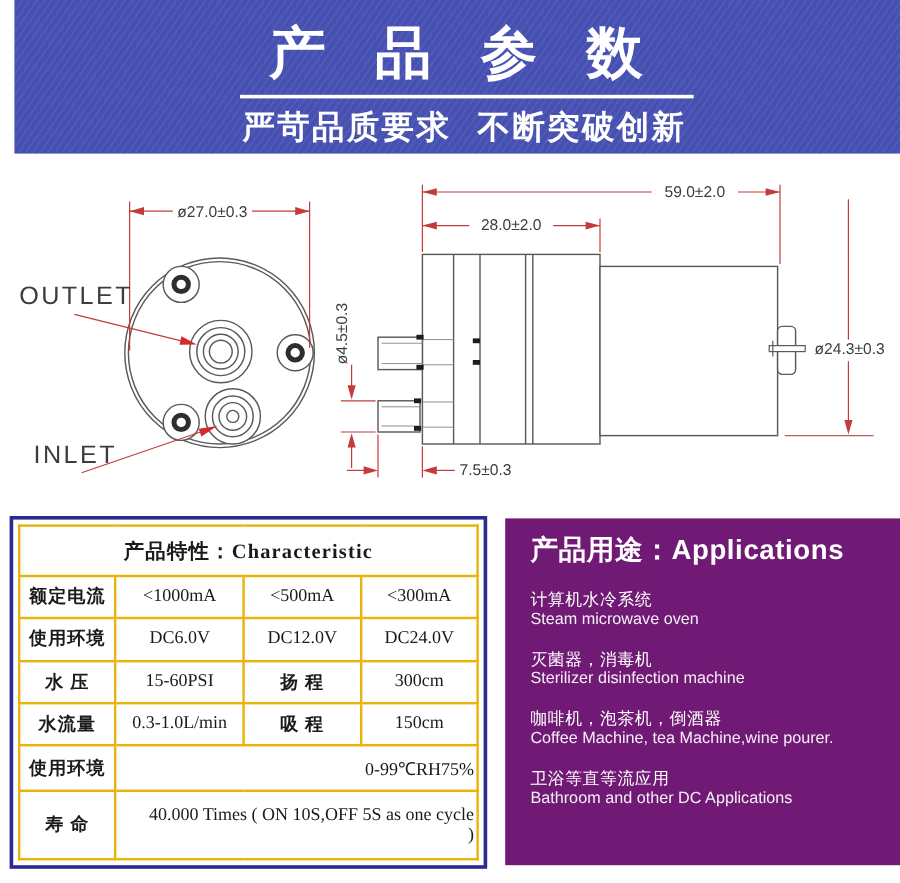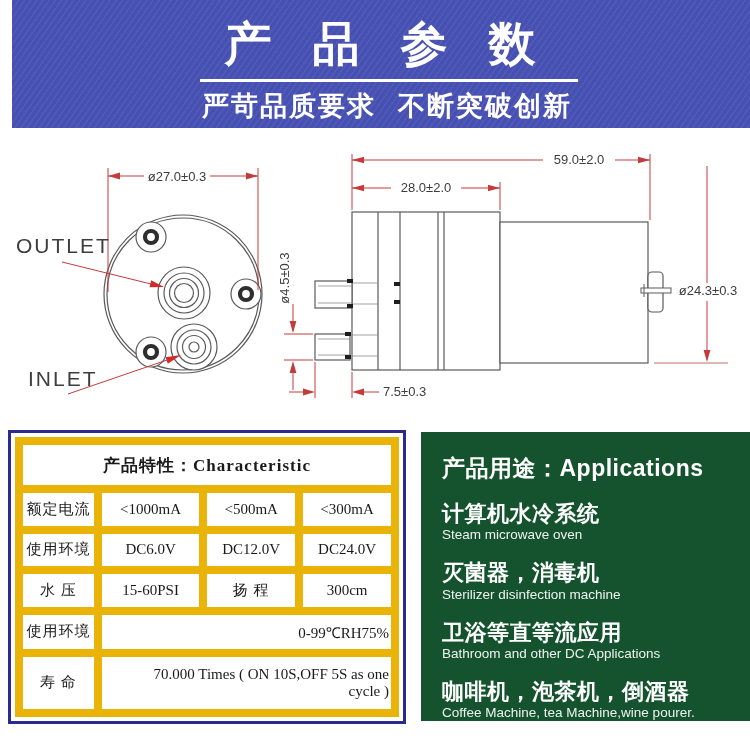--- a/index.html
+++ b/index.html
@@ -16,30 +16,30 @@
   
   .drawing{position:absolute;left:0;top:128px;width:750px;height:302px;}
   .drawing svg{display:block;}
   .dim-text{font-family:"Liberation Sans",sans-serif;font-size:13px;fill:#3d3d3d;}
   .port-text{font-family:"Liberation Sans",sans-serif;font-size:21px;fill:#3d3d3d;letter-spacing:2px;}
   
   .spec-table-wrap{position:absolute;left:8px;top:430px;width:398px;height:294px;
     border:3px solid #2b2b8f;background:#fff;padding:4px;box-sizing:border-box;}
   .spec-table{width:100%;height:100%;border-collapse:collapse;table-layout:fixed;
     font-family:"Liberation Serif",serif;color:#1a1a1a;}
-  .spec-table td{border:8px solid #eab308;text-align:center;font-size:15px;padding:2px 2px;}
+  .spec-table td{border:2px solid #eab308;text-align:center;font-size:15px;padding:2px 2px;}
   .spec-table .t-title{font-size:17px;font-weight:bold;height:36px;letter-spacing:1px;}
-  .spec-table .lbl{font-weight:normal;letter-spacing:1px;}
+  .spec-table .lbl{font-weight:bold;letter-spacing:1px;}
   .spec-table .val-left{text-align:right;padding-left:20px;}
   
-  .apps-panel{position:absolute;left:421px;top:432px;width:329px;height:289px;background:#14532d;
-    color:#fff;box-sizing:border-box;padding:21px 10px 0 21px;}
+  .apps-panel{position:absolute;left:421px;top:432px;width:329px;height:289px;background:#701a75;
+    color:#fff;box-sizing:border-box;padding:11px 10px 0 21px;}
   .apps-title{font-size:23px;font-weight:bold;margin-bottom:17px;letter-spacing:.5px;}
   .app-item{margin-bottom:16px;}
-  .app-zh{font-size:22px;font-weight:bold;line-height:1.2;letter-spacing:.5px;}
+  .app-zh{font-size:14px;font-weight:normal;line-height:1.2;letter-spacing:.5px;}
   .app-en{font-size:13.5px;color:rgba(255,255,255,.93);line-height:1.25;}
 </style>
 </head>
 <body>
 
 <div id="page">
 
   <div class="header">
     <div class="header-title">产 品 参 数</div>
     <div class="header-line"></div>
@@ -210,46 +210,52 @@
           <td>DC12.0V</td>
           <td>DC24.0V</td>
         </tr>
         <tr>
           <td class="lbl">水 压</td>
           <td>15-60PSI</td>
           <td class="lbl">扬 程</td>
           <td>300cm</td>
         </tr>
         <tr>
+          <td class="lbl">水流量</td>
+          <td>0.3-1.0L/min</td>
+          <td class="lbl">吸 程</td>
+          <td>150cm</td>
+        </tr>
+        <tr>
           <td class="lbl">使用环境</td>
           <td colspan="3" class="val-left">0-99℃RH75%</td>
         </tr>
         <tr>
           <td class="lbl">寿 命</td>
-          <td colspan="3" class="val-left">70.000 Times ( ON 10S,OFF 5S as one cycle )</td>
+          <td colspan="3" class="val-left">40.000 Times ( ON 10S,OFF 5S as one cycle )</td>
         </tr>
       </tbody>
     </table>
   </div>
 
   <div class="apps-panel">
     <div class="apps-title">
       <span>产品用途：</span><span>Applications</span>
     </div>
     <div class="app-item">
       <div class="app-zh">计算机水冷系统</div>
       <div class="app-en">Steam microwave oven</div>
     </div>
     <div class="app-item">
       <div class="app-zh">灭菌器，消毒机</div>
       <div class="app-en">Sterilizer disinfection machine</div>
     </div>
     <div class="app-item">
+      <div class="app-zh">咖啡机，泡茶机，倒酒器</div>
+      <div class="app-en">Coffee Machine, tea Machine,wine pourer.</div>
+    </div>
+    <div class="app-item">
       <div class="app-zh">卫浴等直等流应用</div>
       <div class="app-en">Bathroom and other DC Applications</div>
     </div>
-    <div class="app-item">
-      <div class="app-zh">咖啡机，泡茶机，倒酒器</div>
-      <div class="app-en">Coffee Machine, tea Machine,wine pourer.</div>
-    </div>
   </div>
 
 </div>
 
 </body></html>

